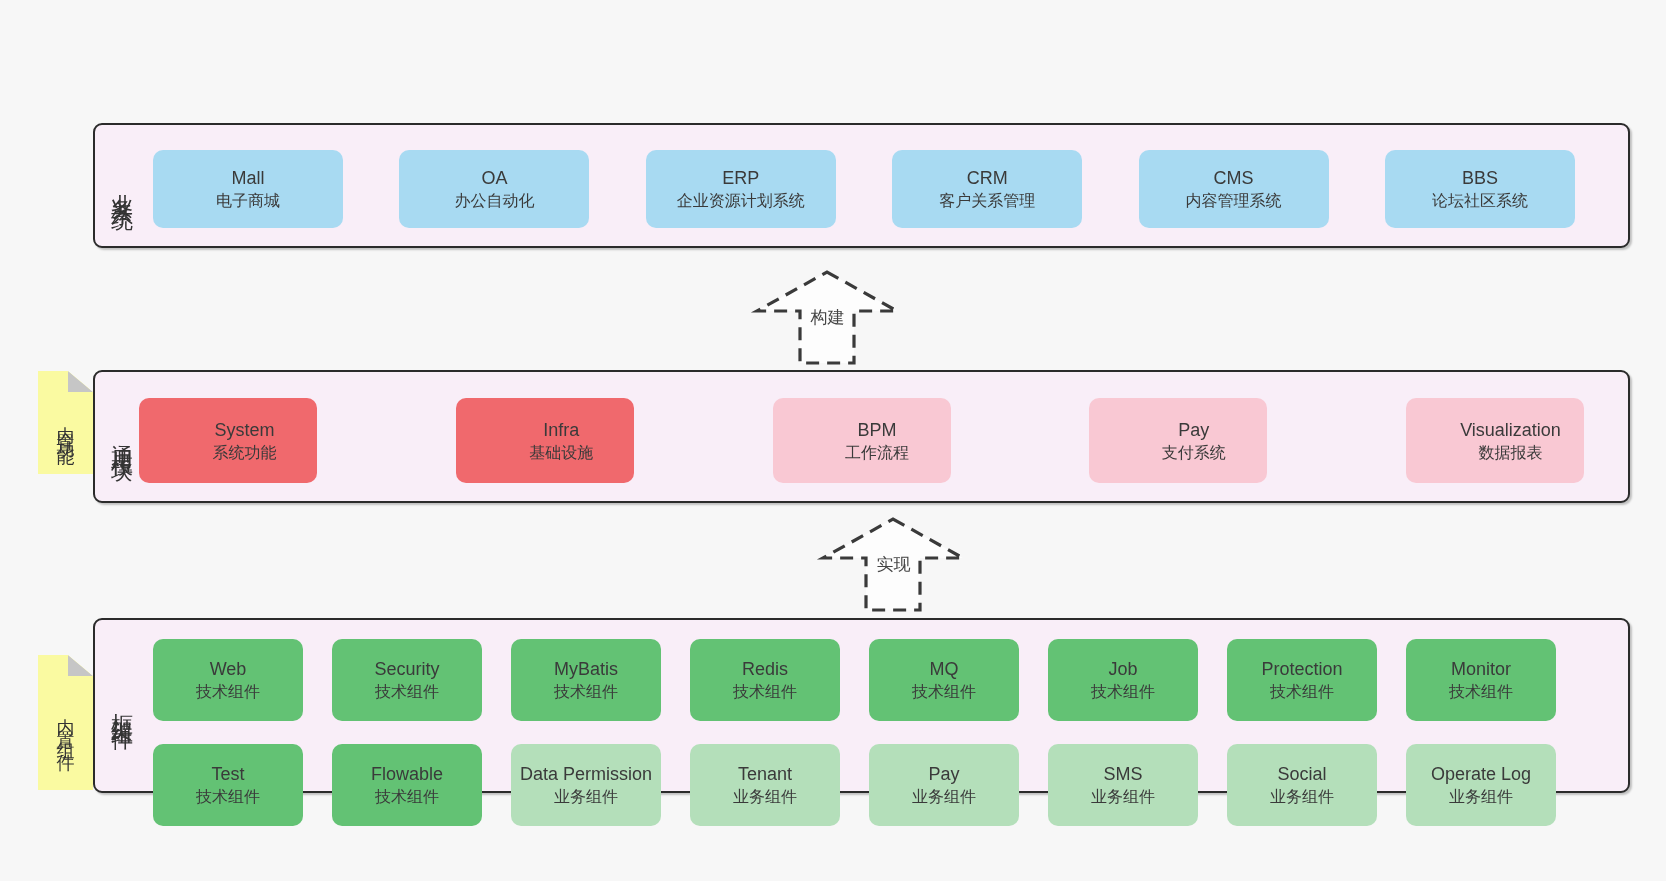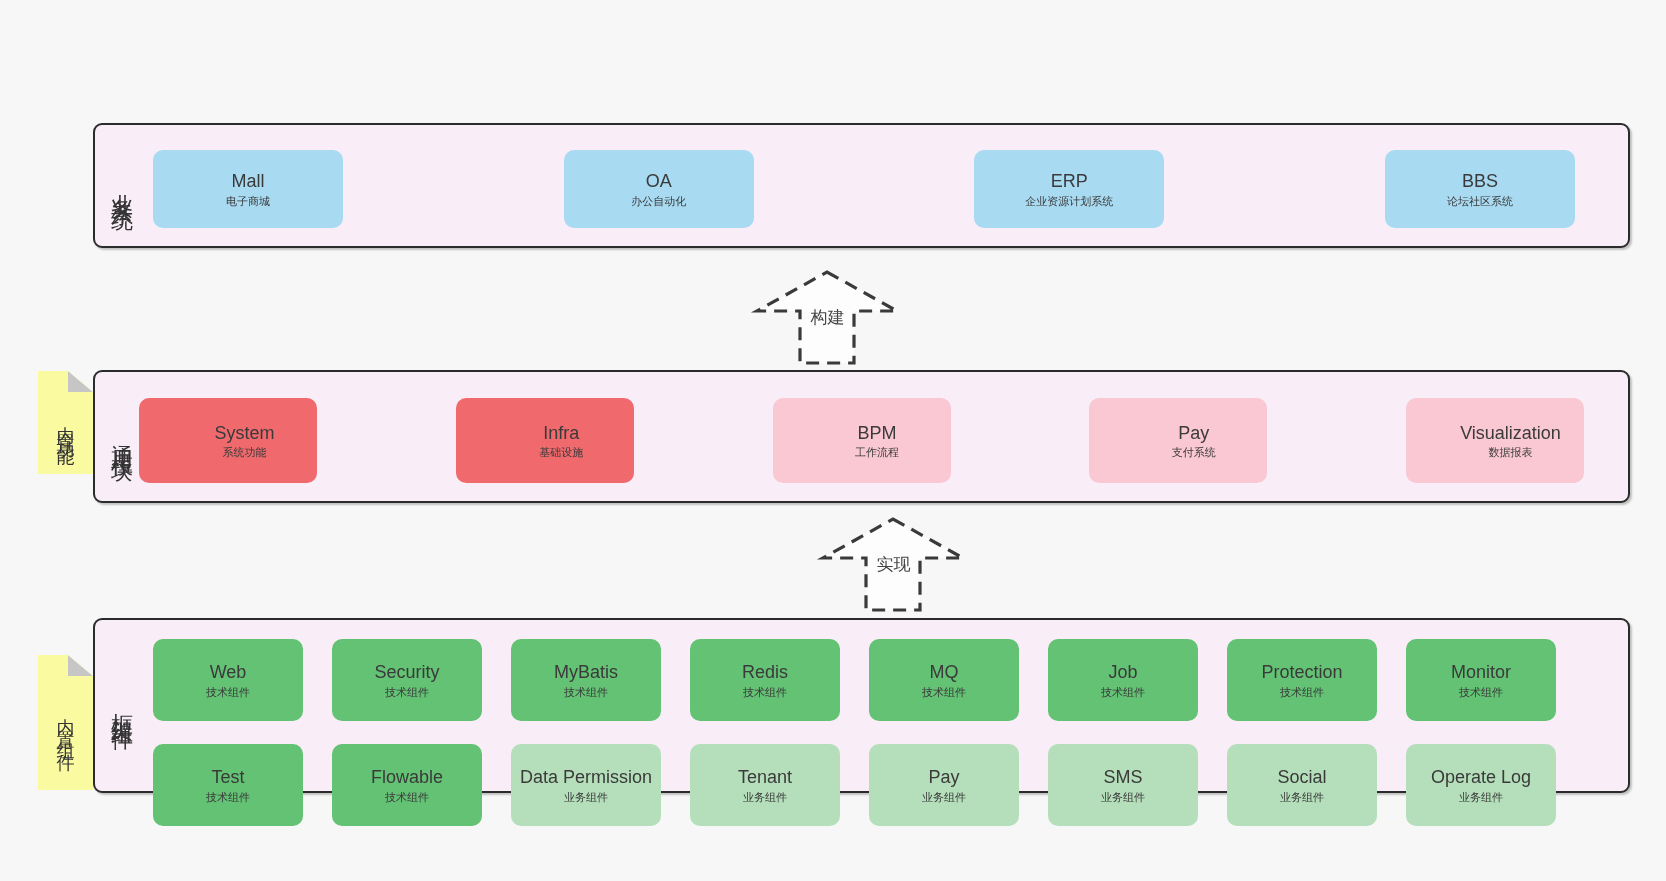--- a/index.html
+++ b/index.html
@@ -48,21 +48,21 @@
     border-radius:10px;
     display:flex; flex-direction:column;
     justify-content:center; align-items:center;
     text-align:center; line-height:1.35;
     box-sizing:border-box; padding:2px 8px;
   }
   #panel-0 .box { width:190px; height:78px; }
   #panel-1 .box { width:178px; height:85px; }
   #panel-2 .box { width:150px; height:82px; }
   .box .en { font-size:18px; color:var(--text,#3a3a3a); }
-  .box .zh { font-size:11px; color:var(--text,#3a3a3a); }
+  .box .zh { font-size:16px; color:var(--text,#3a3a3a); }
 
   .blue       { background:var(--box-blue,#a8daf2); }
   .red        { background:var(--box-red,#f0696d);padding-left:41px; }
   .pink       { background:var(--box-pink,#f9c8d3);padding-left:39px; }
   .green      { background:var(--box-green,#63c274); }
   .lightgreen { background:var(--box-lightgreen,#b4dfba); }
 
   
   .note {
     position:absolute; left:38px; width:55px;
@@ -111,20 +111,28 @@
       </div>
       <div class="box blue">
         <div class="en">OA</div>
         <div class="zh">办公自动化</div>
       </div>
       <div class="box blue">
         <div class="en">ERP</div>
         <div class="zh">企业资源计划系统</div>
       </div>
       <div class="box blue">
+        <div class="en">CRM</div>
+        <div class="zh">客户关系管理</div>
+      </div>
+      <div class="box blue">
+        <div class="en">CMS</div>
+        <div class="zh">内容管理系统</div>
+      </div>
+      <div class="box blue">
         <div class="en">BBS</div>
         <div class="zh">论坛社区系统</div>
       </div>
     </div>
 </div>
 
 <div class="arrow" id="arrow-0">
   <svg viewBox="0 0 145 96">
     <path d="M72 2 L142 41 L99 41 L99 93 L45 93 L45 41 L2 41 Z" fill="#fdfdfd" stroke="#3a3a3a" stroke-width="3.2" stroke-dasharray="13 8" stroke-linejoin="miter"></path>
   </svg>

